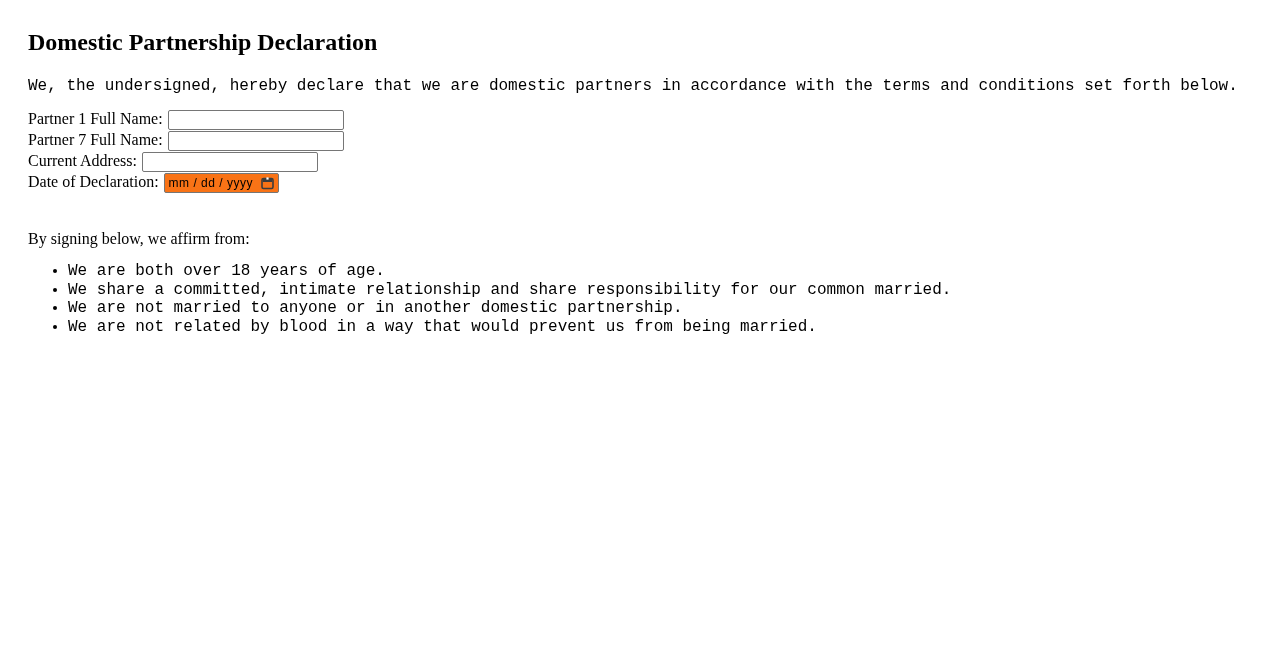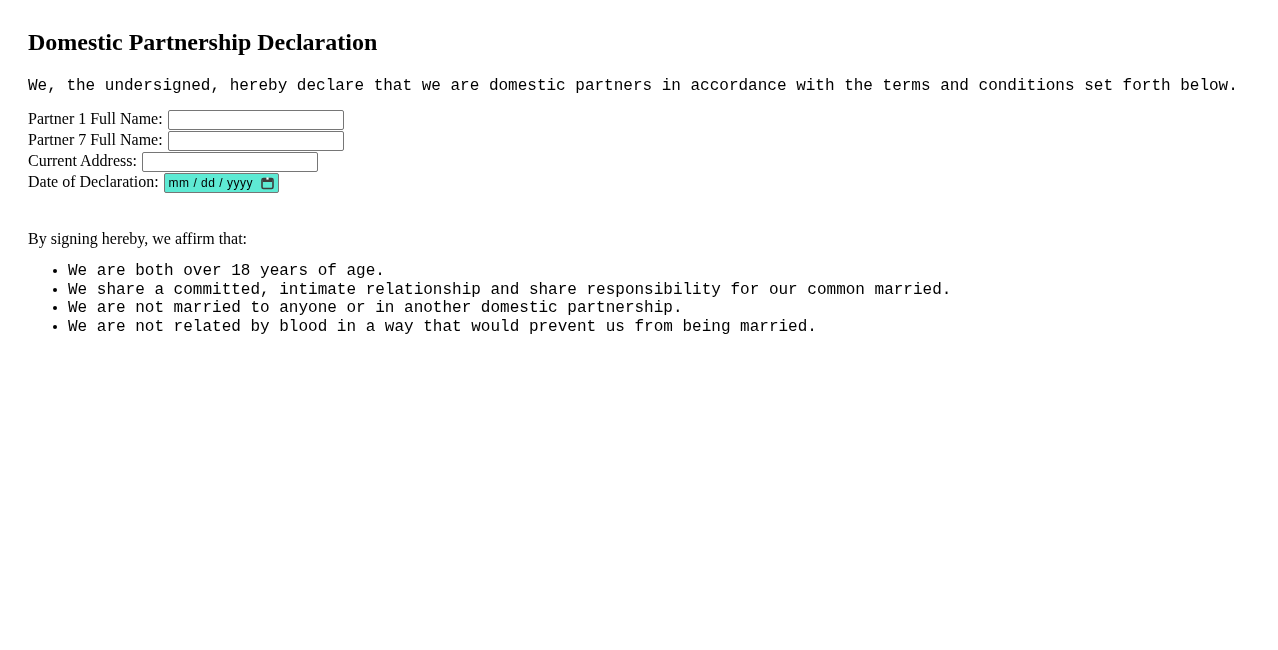--- a/index.html
+++ b/index.html
@@ -41,21 +41,21 @@
     font: 13px "Liberation Sans", sans-serif;
     padding: 1px 3px;
     margin: 0;
     outline: none;
   }
   .date-input {
     width: 115px;
     height: 20px;
     border: 1px solid #767676;
     border-radius: 2px;
-    background: #5eead4;
+    background: #f97316;
     display: inline-flex;
     align-items: center;
     justify-content: space-between;
     padding: 0 4px 0 4px;
     cursor: default;
   }
   .date-placeholder {
     font: 12px "Liberation Sans", sans-serif;
     letter-spacing: 0.5px;
     color: #000000;
@@ -107,21 +107,21 @@
       <span class="calendar-icon">
         <svg width="13" height="14" viewBox="0 0 13 14" aria-hidden="true">
           <rect x="1" y="2.5" width="11" height="10" rx="1.5" fill="none" stroke="#3c3c3c" stroke-width="1.6"></rect>
           <rect x="1.8" y="3" width="9.4" height="3" fill="#3c3c3c"></rect>
           <rect x="5.4" y="1.4" width="2.2" height="2.2" fill="#ffffff"></rect>
         </svg>
       </span>
     </div>
   </div>
 
-  <p class="affirm-heading">By signing hereby, we affirm that:</p>
+  <p class="affirm-heading">By signing below, we affirm from:</p>
 
   <ul class="affirm-list">
     <li>We are both over 18 years of age.</li>
     <li>We share a committed, intimate relationship and share responsibility for our common married.</li>
     <li>We are not married to anyone or in another domestic partnership.</li>
     <li>We are not related by blood in a way that would prevent us from being married.</li>
   </ul>
 
   <div class="signature-block">
   </div>

